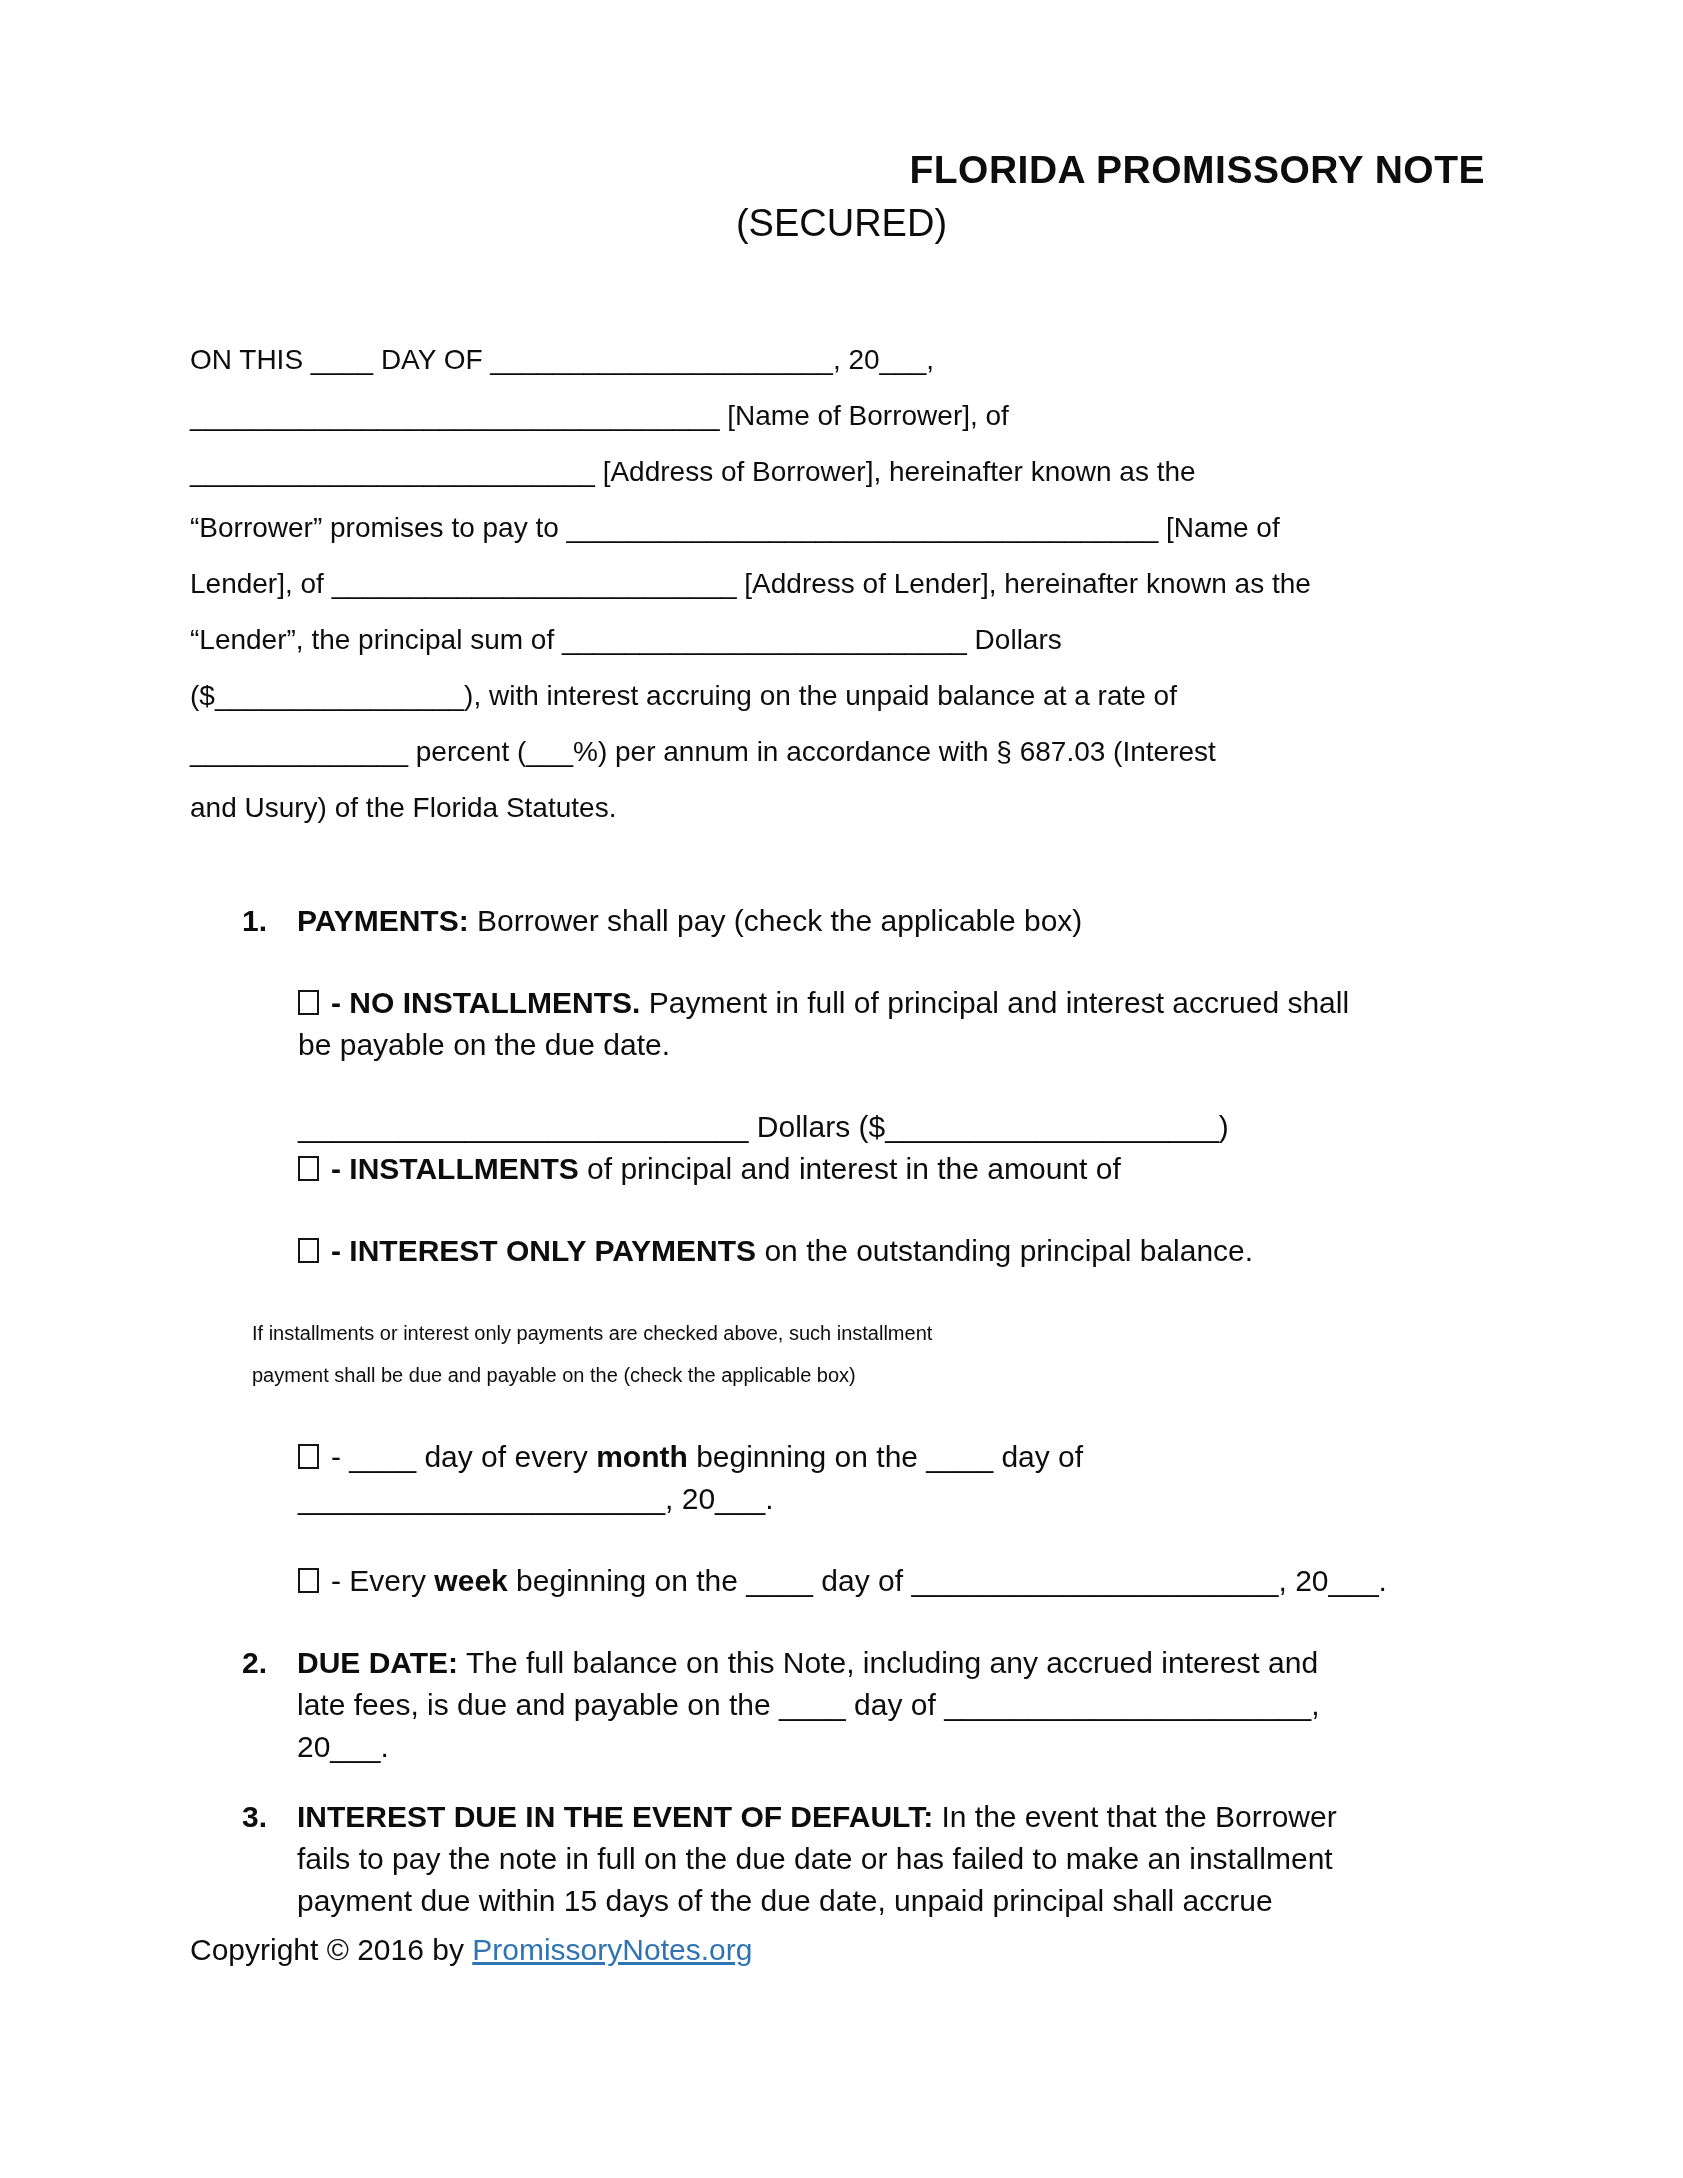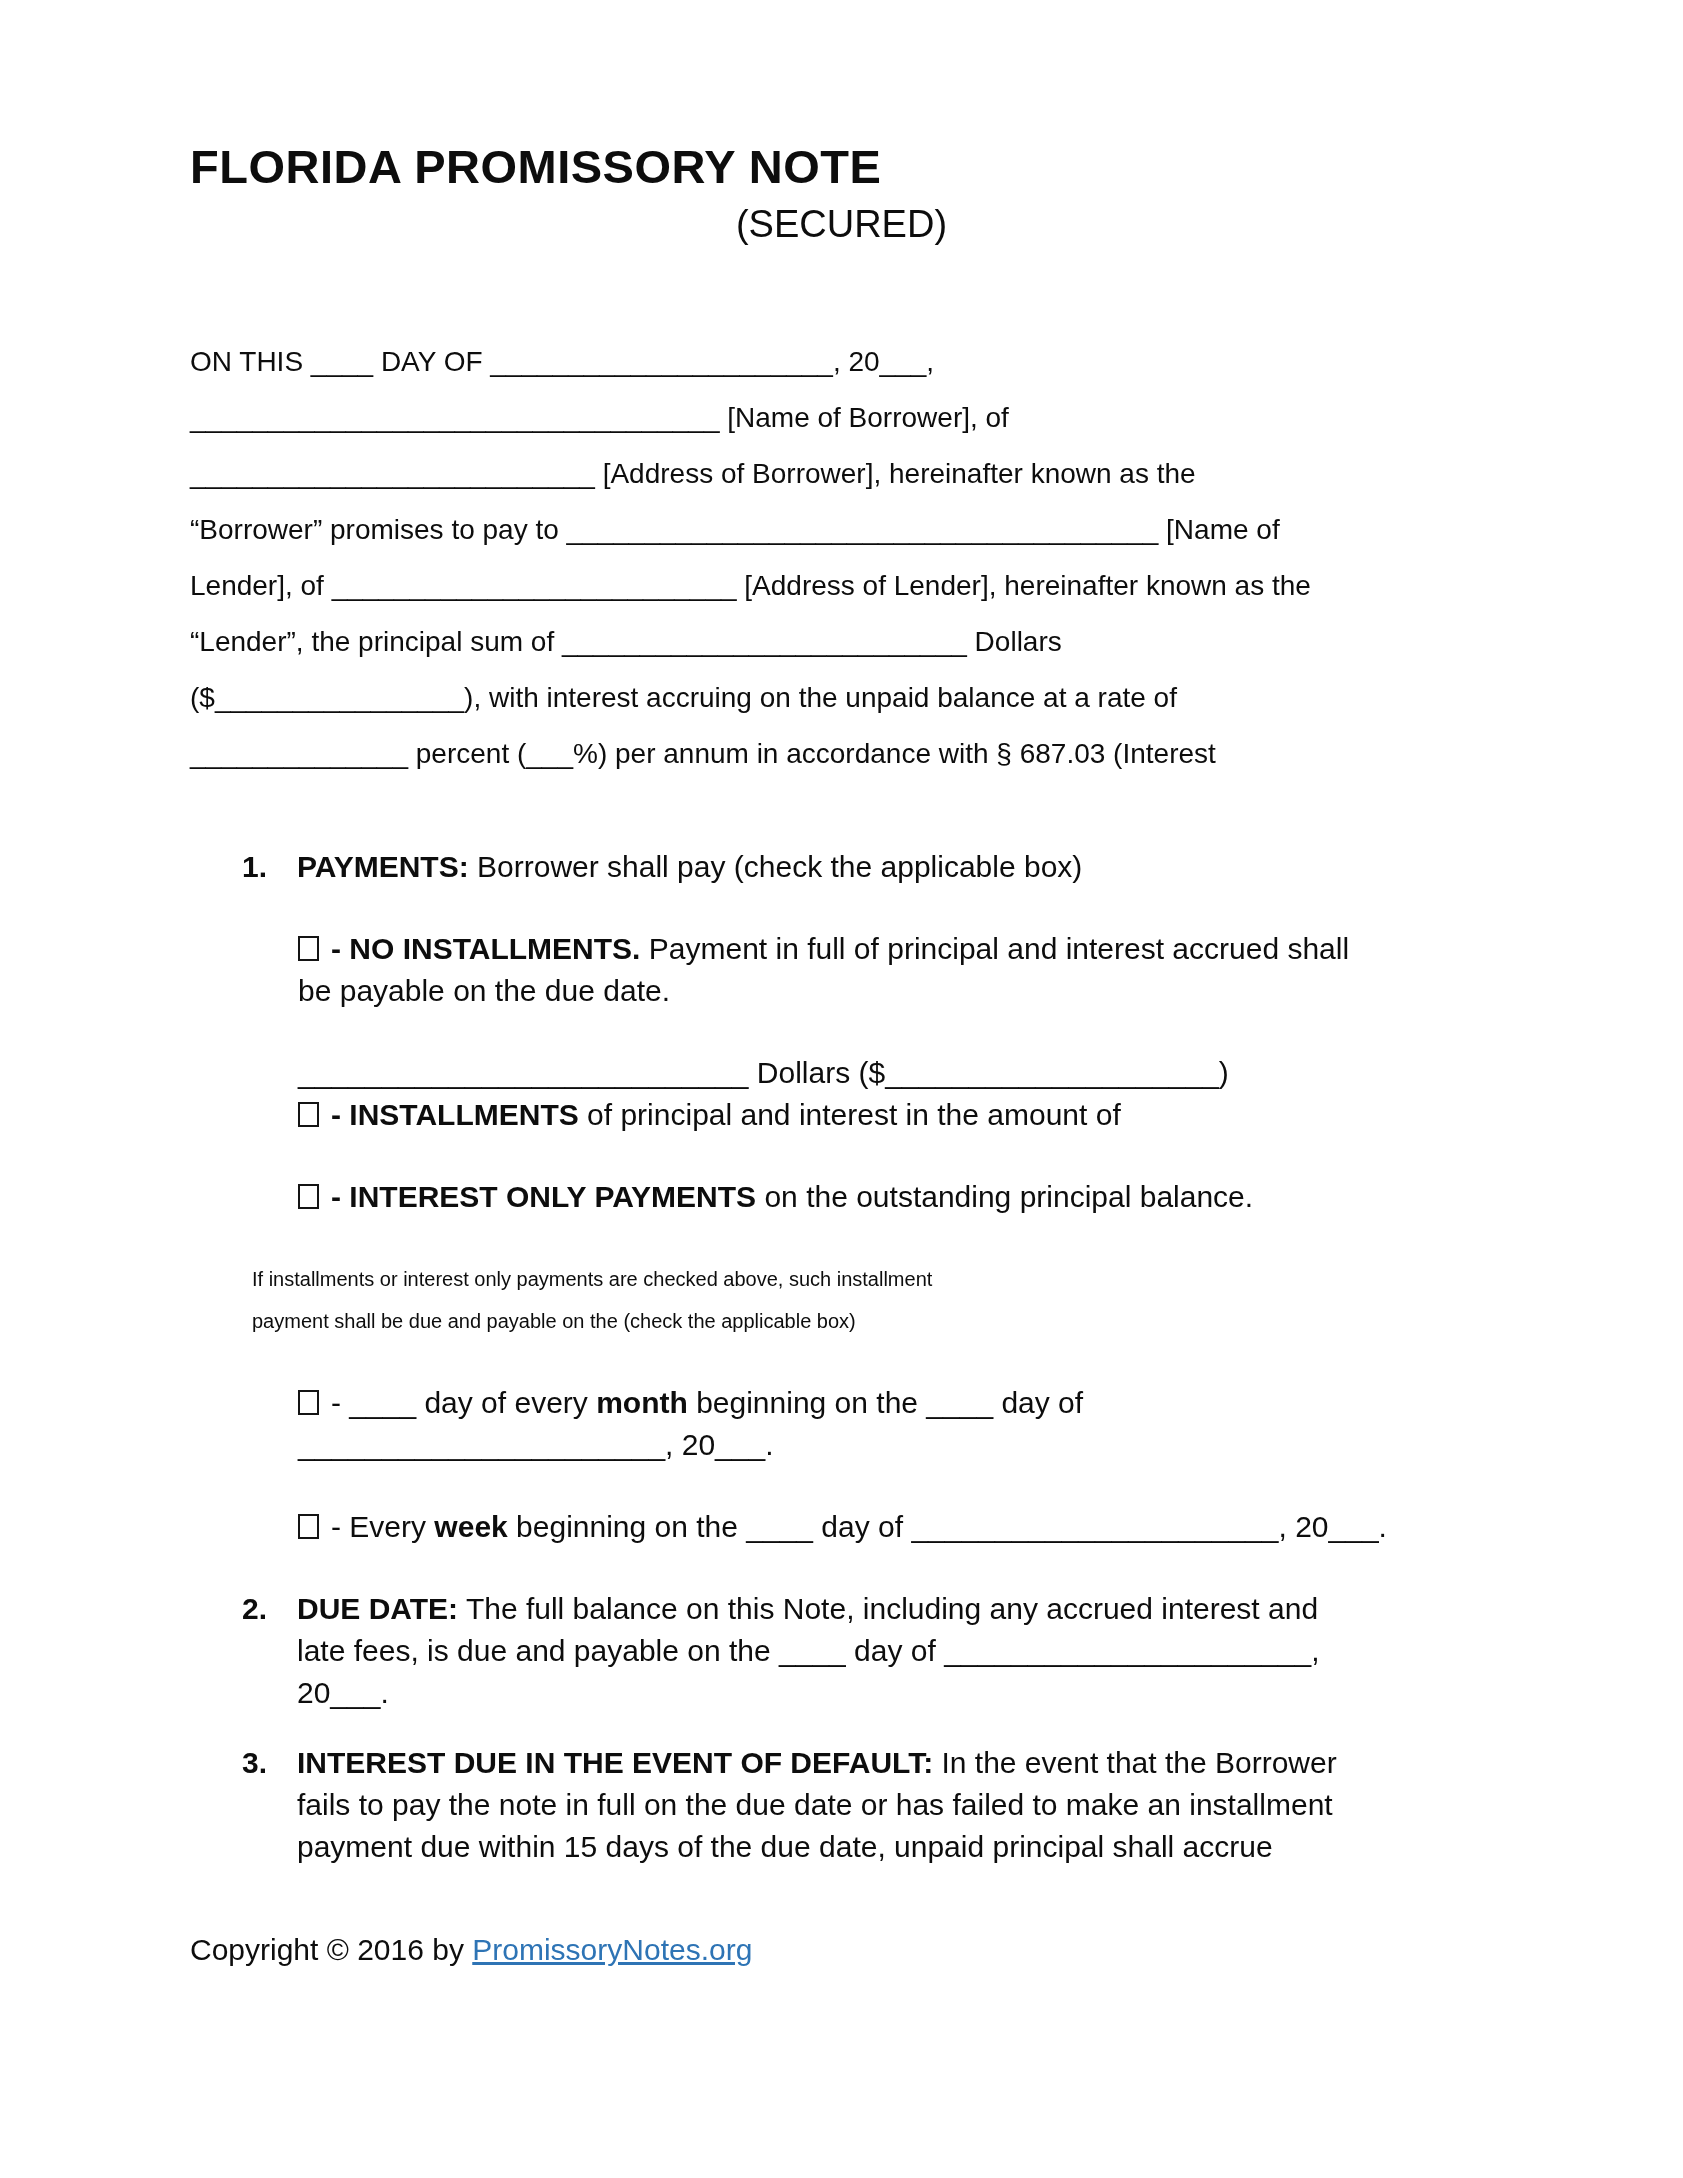--- a/index.html
+++ b/index.html
@@ -7,23 +7,23 @@
     position:relative;
     width:1683px; height:2178px;
     background:#ffffff;
     box-sizing:border-box;
     padding:0 190px;
     overflow:hidden;
     font-family:"Liberation Sans","DejaVu Sans",sans-serif;
     color:#0d0d0d;
   }
   .title {
-    margin:0; padding-top:140px;
-    text-align:left;
-    font-size:47px; font-weight:bold;
+    margin:8px; padding-top:140px;
+    text-align:right;
+    font-size:39px; font-weight:bold;
     line-height:1.15;
     letter-spacing:0.5px;
   }
   .subtitle {
     text-align:center;
     font-size:38px; font-weight:400;
     line-height:1.2;
     margin-top:8px;
   }
   .intro {
@@ -86,20 +86,21 @@
 
   <div class="intro">
     <div>ON THIS ____ DAY OF ______________________, 20___,</div>
     <div>__________________________________ [Name of Borrower], of</div>
     <div>__________________________ [Address of Borrower], hereinafter known as the</div>
     <div>“Borrower” promises to pay to ______________________________________ [Name of</div>
     <div>Lender], of __________________________ [Address of Lender], hereinafter known as the</div>
     <div>“Lender”, the principal sum of __________________________ Dollars</div>
     <div>($________________), with interest accruing on the unpaid balance at a rate of</div>
     <div>______________ percent (___%) per annum in accordance with § 687.03 (Interest</div>
+    <div>and Usury) of the Florida Statutes.</div>
   </div>
 
   <div class="numbered sec1">
     <span class="num">1.</span>
     <div><b>PAYMENTS:</b><span> Borrower shall pay (check the applicable box)</span></div>
   </div>
 
   <div class="option">
     <div><span class="checkbox"></span><b>- NO INSTALLMENTS.</b><span> Payment in full of principal and interest accrued shall</span></div>
     <div>be payable on the due date.</div>

